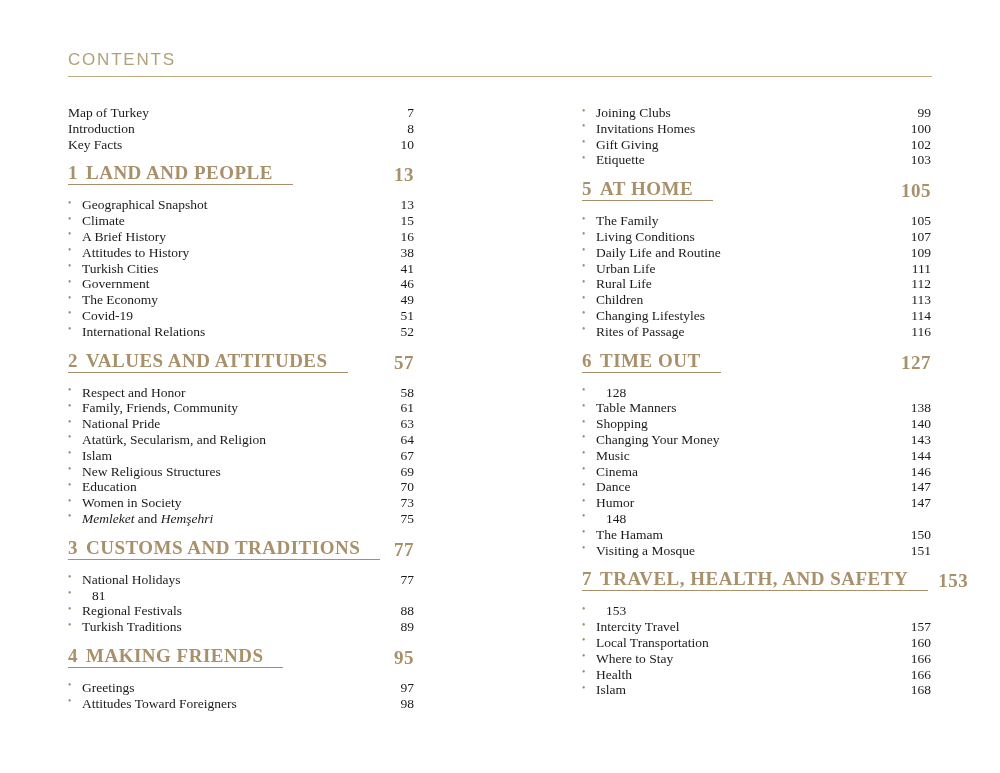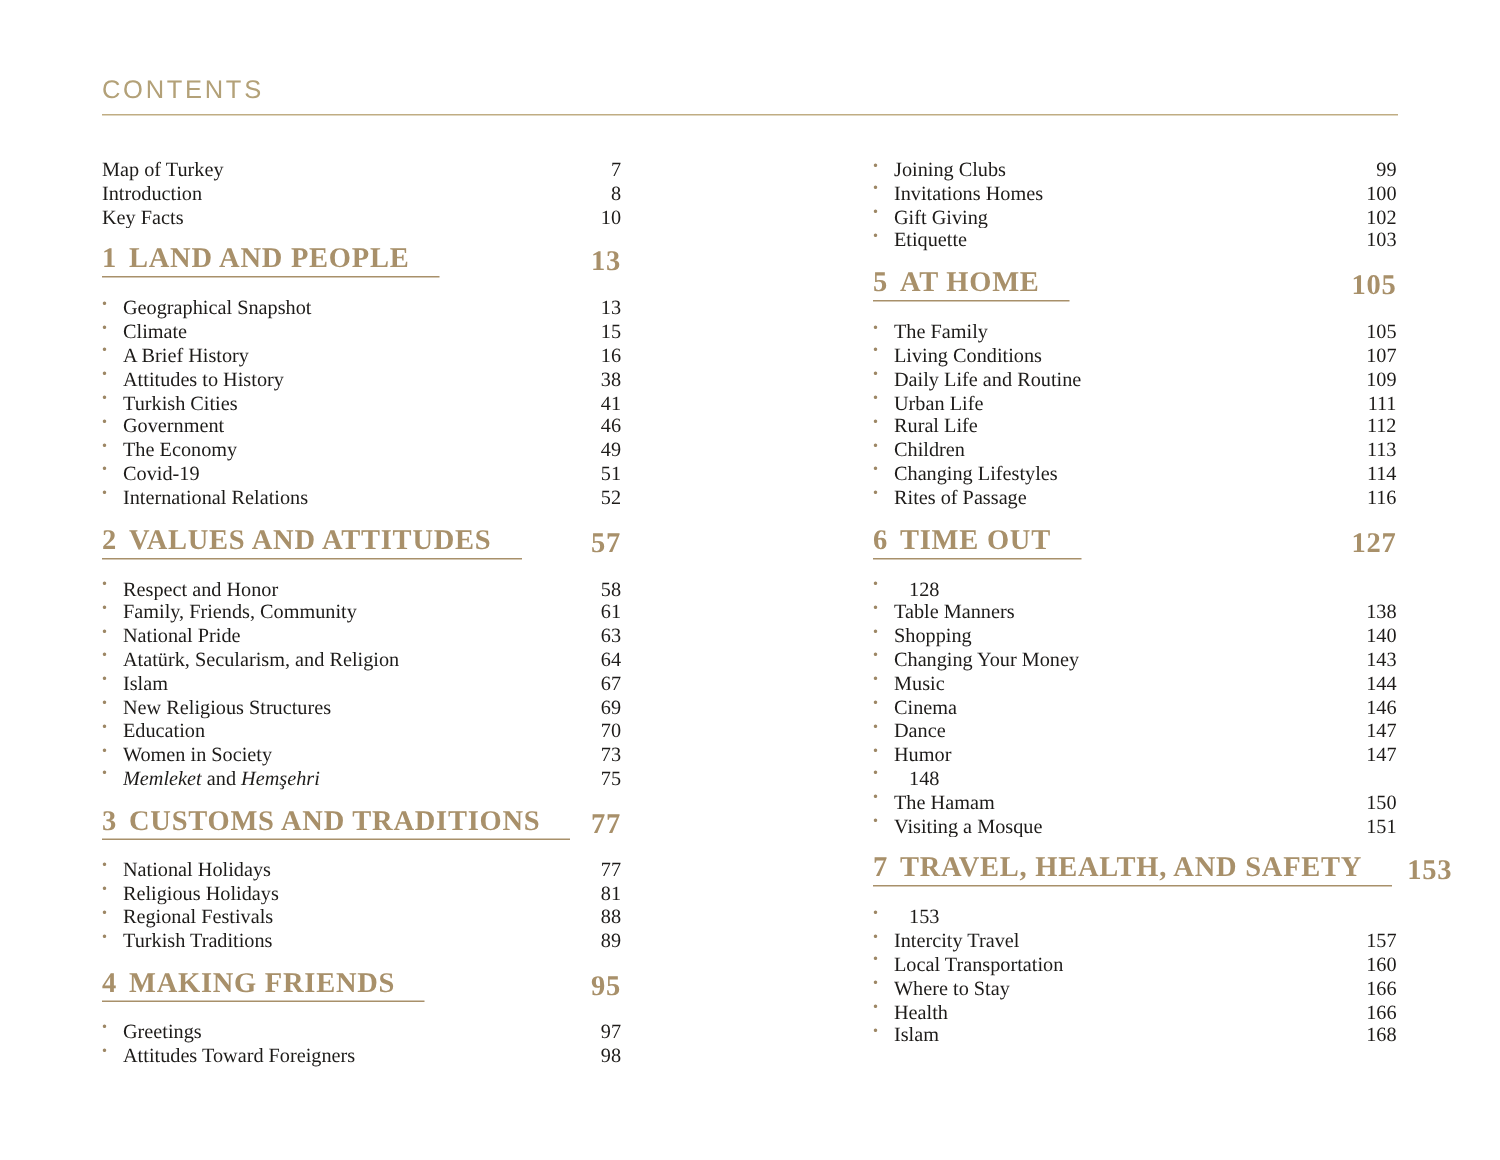--- a/index.html
+++ b/index.html
@@ -200,21 +200,20 @@
           <span class="heading-left"><span class="section-number">3</span><span class="section-title">CUSTOMS AND TRADITIONS</span></span>
           <span class="page-num heading-page">77</span>
         </div>
         <div class="toc-row">
           <span class="bullet">•</span>
           <span class="label">National Holidays</span>
           <span class="page-num">77</span>
         </div>
         <div class="toc-row">
           <span class="bullet">•</span>
-          <span class="label">Religious Holidays</span>
           <span class="page-num">81</span>
         </div>
         <div class="toc-row">
           <span class="bullet">•</span>
           <span class="label">Regional Festivals</span>
           <span class="page-num">88</span>
         </div>
         <div class="toc-row">
           <span class="bullet">•</span>
           <span class="label">Turkish Traditions</span>

